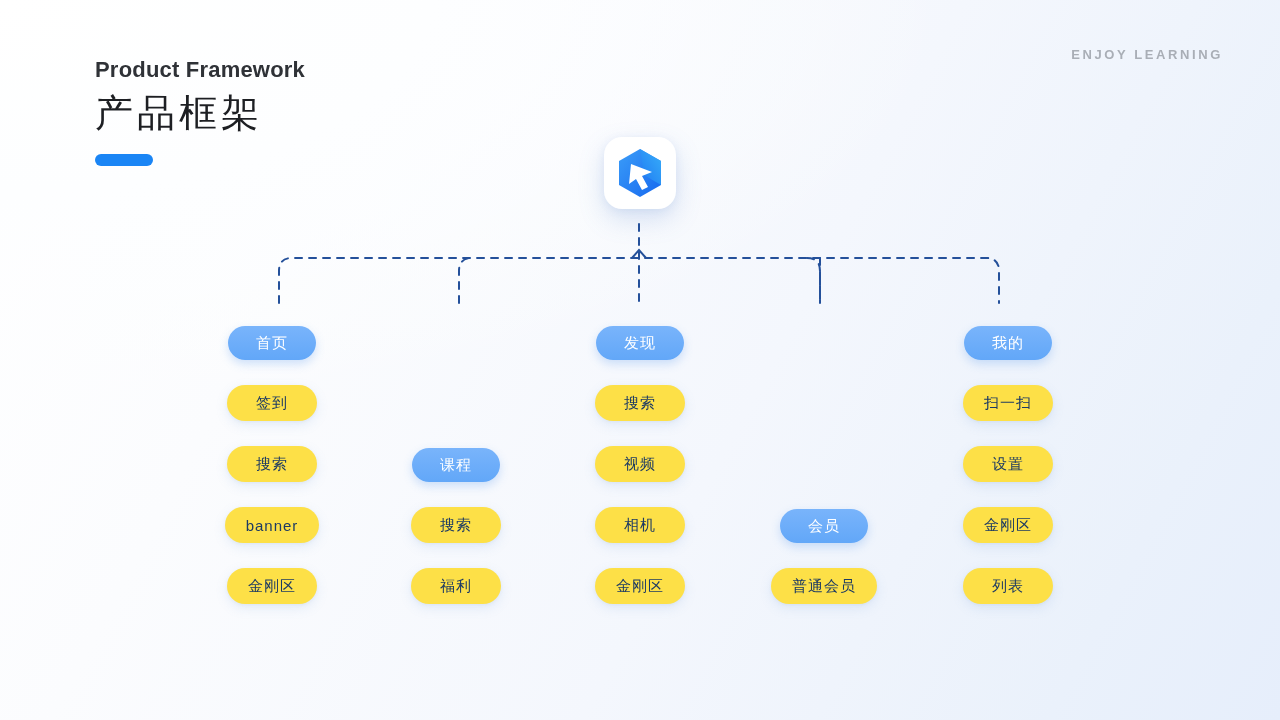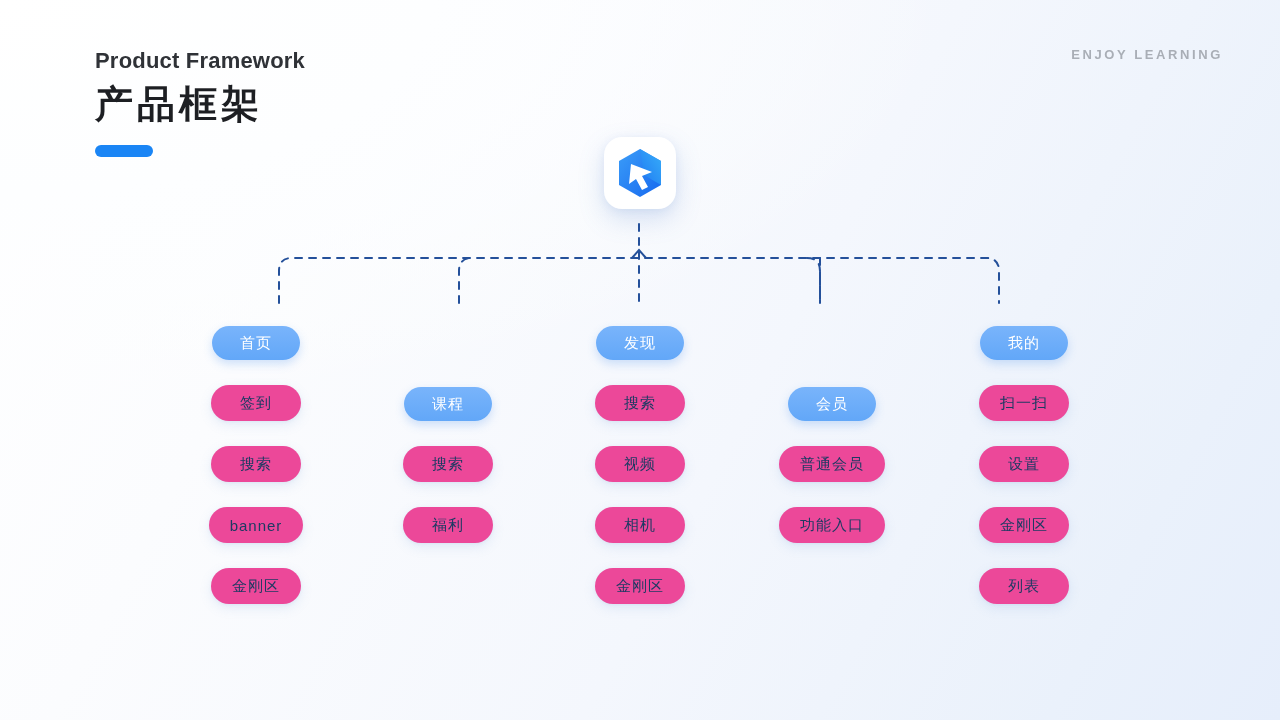--- a/index.html
+++ b/index.html
@@ -7,27 +7,27 @@
   body {
     font-family:"Liberation Sans","DejaVu Sans",sans-serif;
     background:
       radial-gradient(120% 95% at 0% 0%, #ffffff 0%, #fdfeff 28%, rgba(255,255,255,0) 62%),
       linear-gradient(118deg, #ffffff 0%, #fbfcfe 26%, #f4f7fd 58%, #eaf1fb 86%, #e6eefb 100%);
     overflow:hidden;
     position:relative;
   }
 
   
-  .hdr { position:absolute; left:95px; top:49px; }
+  .hdr { position:absolute; left:95px; top:58px; }
   .hdr-en {
     font-size:22px; font-weight:600; color:#2f3237; letter-spacing:.2px;
     line-height:1.1;
   }
   .hdr-cn {
-    font-size:38px; font-weight:700; color:#1d1f23; letter-spacing:4px;
+    font-size:38px; font-weight:400; color:#1d1f23; letter-spacing:4px;
     margin-top:10px; line-height:1.15;
   }
   .hdr-rule {
     width:58px; height:12px; border-radius:6px; background:#1a85f5;
     margin-top:18px;
   }
   .tagline {
     position:absolute; right:57px; top:47px;
     font-size:13px; font-weight:700; letter-spacing:2.6px; color:#a9aeb6;
   }
@@ -39,35 +39,35 @@
     box-shadow:0 10px 26px rgba(86,132,204,.22), 0 2px 8px rgba(86,132,204,.10);
     display:flex; align-items:center; justify-content:center;
   }
   .logo-card svg { display:block; }
 
   
   .wires { position:absolute; left:0; top:0; width:1280px; height:720px; pointer-events:none; }
 
   
   .tree { position:absolute; left:0; top:326px; width:1280px; }
-  .cols { display:flex; justify-content:center; align-items:center; gap:12px; }
+  .cols { display:flex; justify-content:center; align-items:flex-end; gap:4px; }
   .col { width:180px; display:flex; flex-direction:column; align-items:center; }
 
   .pill-head {
     min-width:88px; height:34px; padding:0 22px;
     display:flex; align-items:center; justify-content:center;
     border-radius:17px;
     background:linear-gradient(180deg,#79b4fb 0%,#62a7f8 100%);
     color:#ffffff; font-size:15px; letter-spacing:1px; font-weight:400;
     box-shadow:0 4px 10px rgba(100,160,240,.30);
   }
   .pill {
     min-width:90px; height:36px; padding:0 21px;
     display:flex; align-items:center; justify-content:center;
-    border-radius:18px; background:#ec4899;
+    border-radius:18px; background:#fde047;
     color:#1d3a63; font-size:15px; letter-spacing:1px;
     box-shadow:0 4px 12px rgba(120,160,215,.17), 0 1px 3px rgba(120,160,215,.10);
   }
   .col .pill { margin-top:25px; }
   .col .pill:first-of-type { margin-top:24px; }
 </style>
 </head>
 <body>
 
 <div class="hdr">
@@ -133,21 +133,20 @@
       <div class="pill-head">发现</div>
       <div class="pill">搜索</div>
       <div class="pill">视频</div>
       <div class="pill">相机</div>
       <div class="pill">金刚区</div>
     </div>
 
     <div class="col">
       <div class="pill-head">会员</div>
       <div class="pill">普通会员</div>
-      <div class="pill">功能入口</div>
     </div>
 
     <div class="col">
       <div class="pill-head">我的</div>
       <div class="pill">扫一扫</div>
       <div class="pill">设置</div>
       <div class="pill">金刚区</div>
       <div class="pill">列表</div>
     </div>
 

